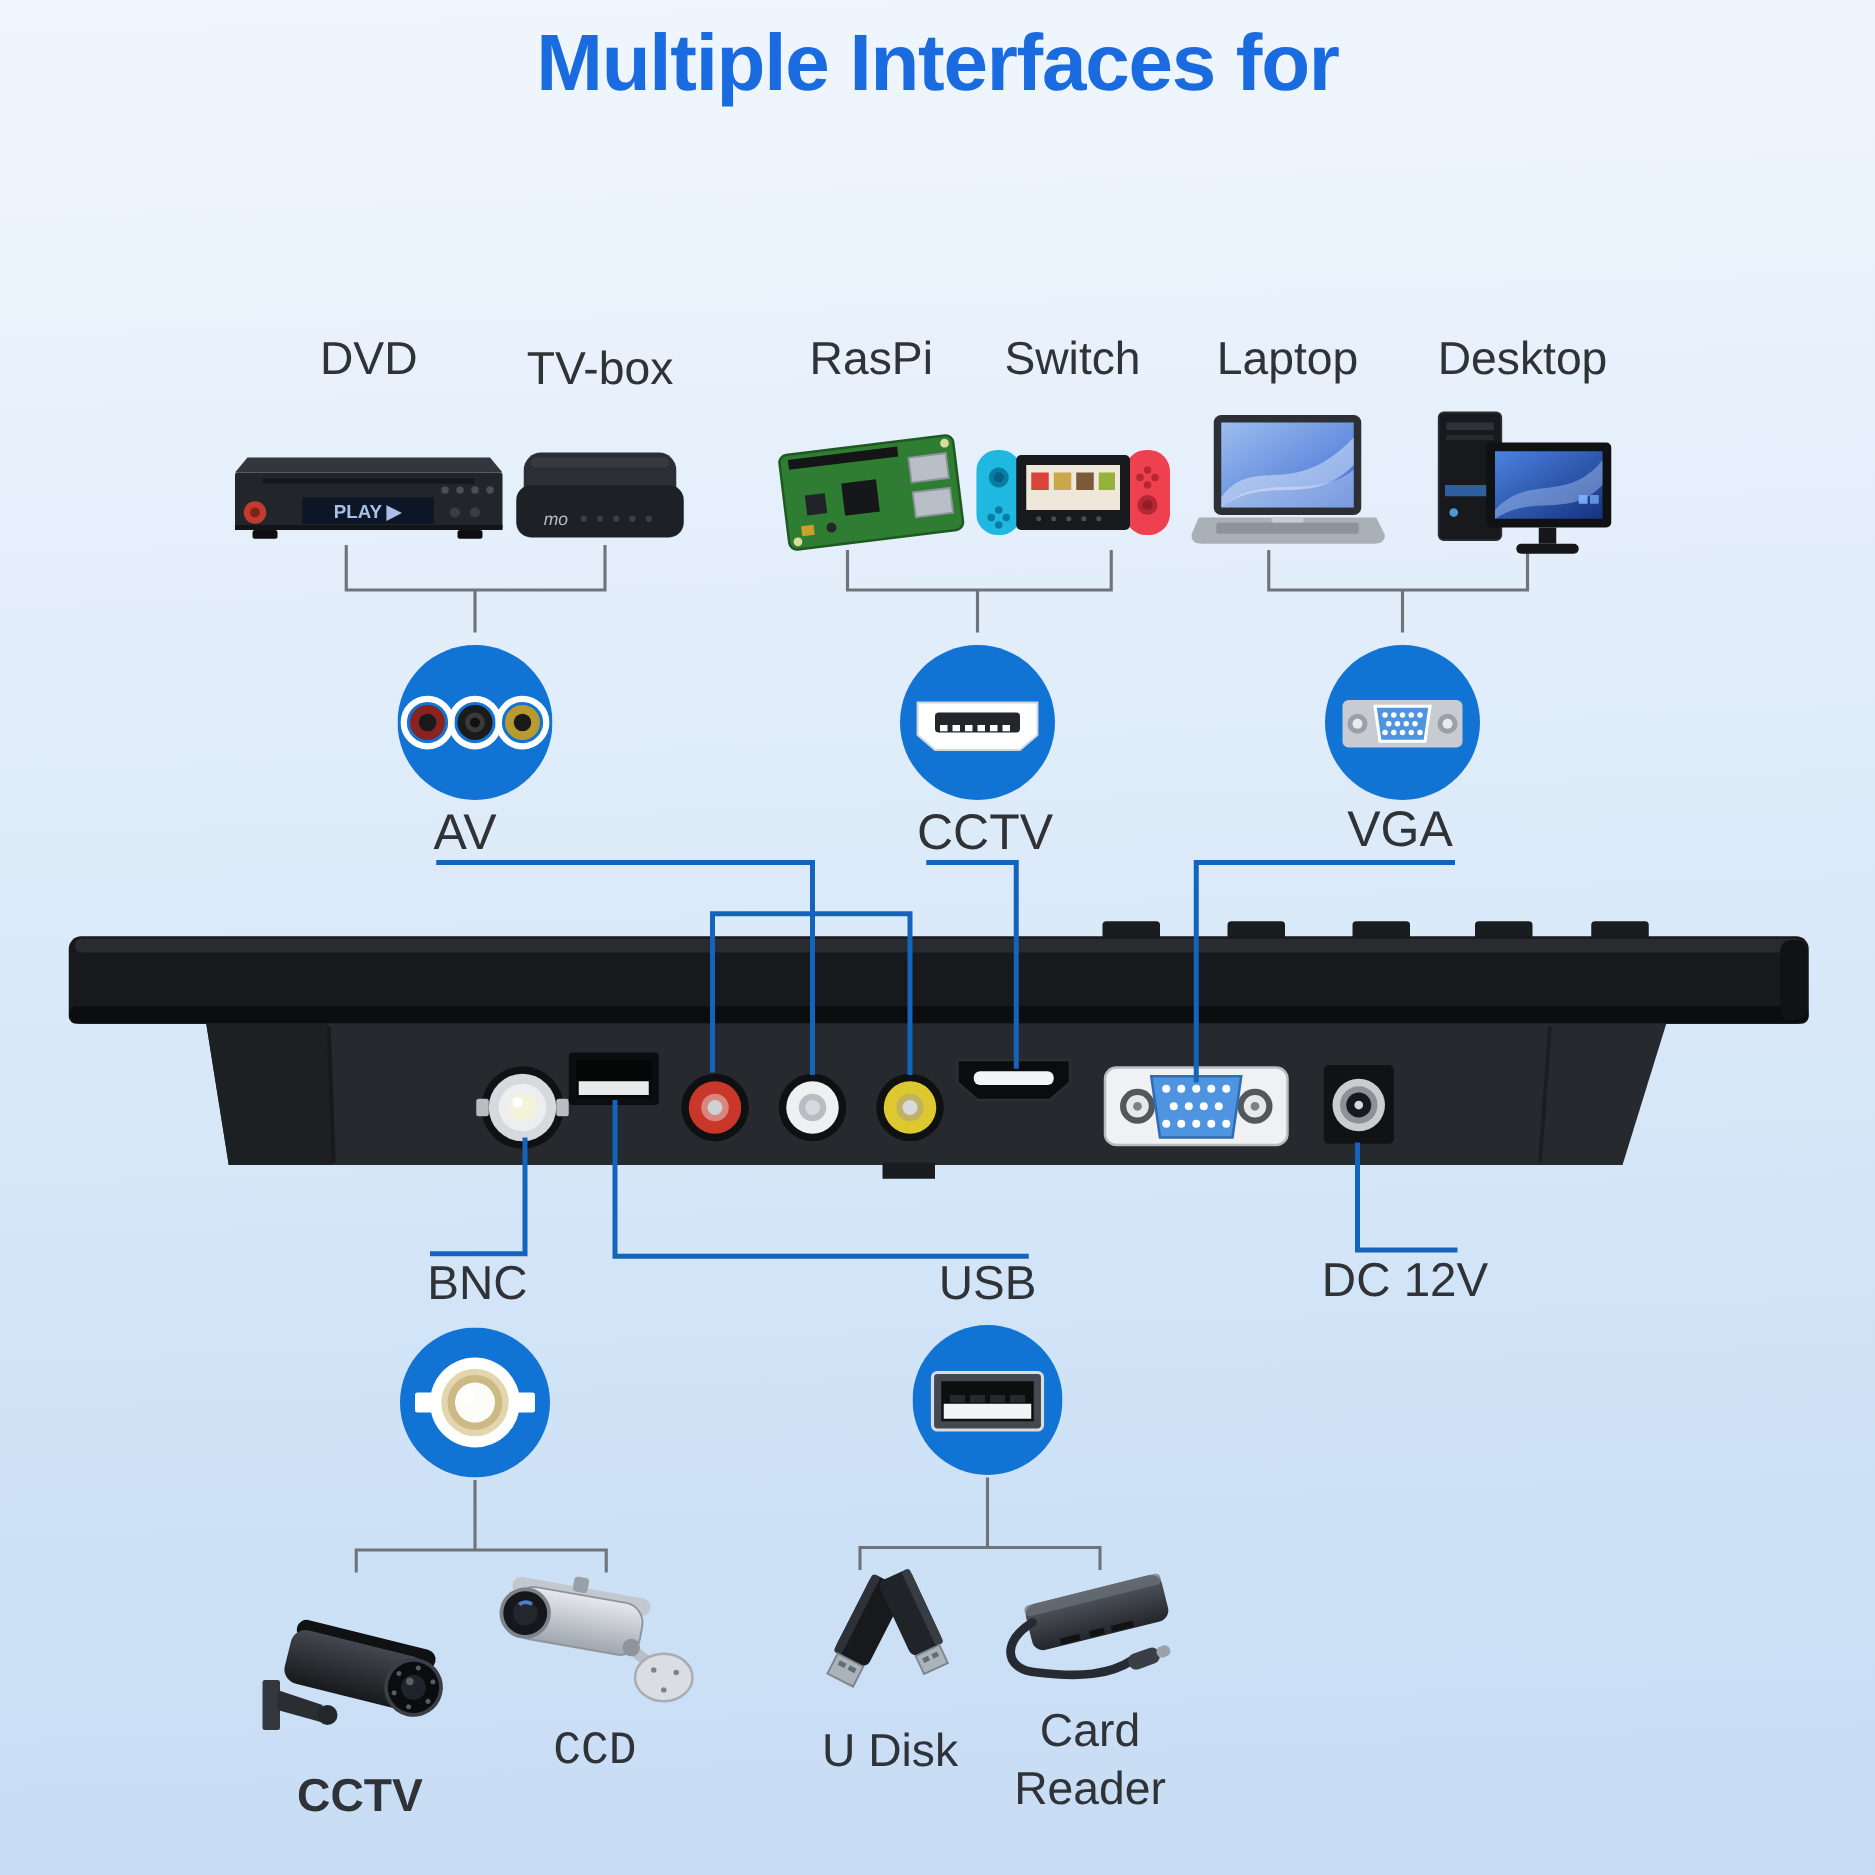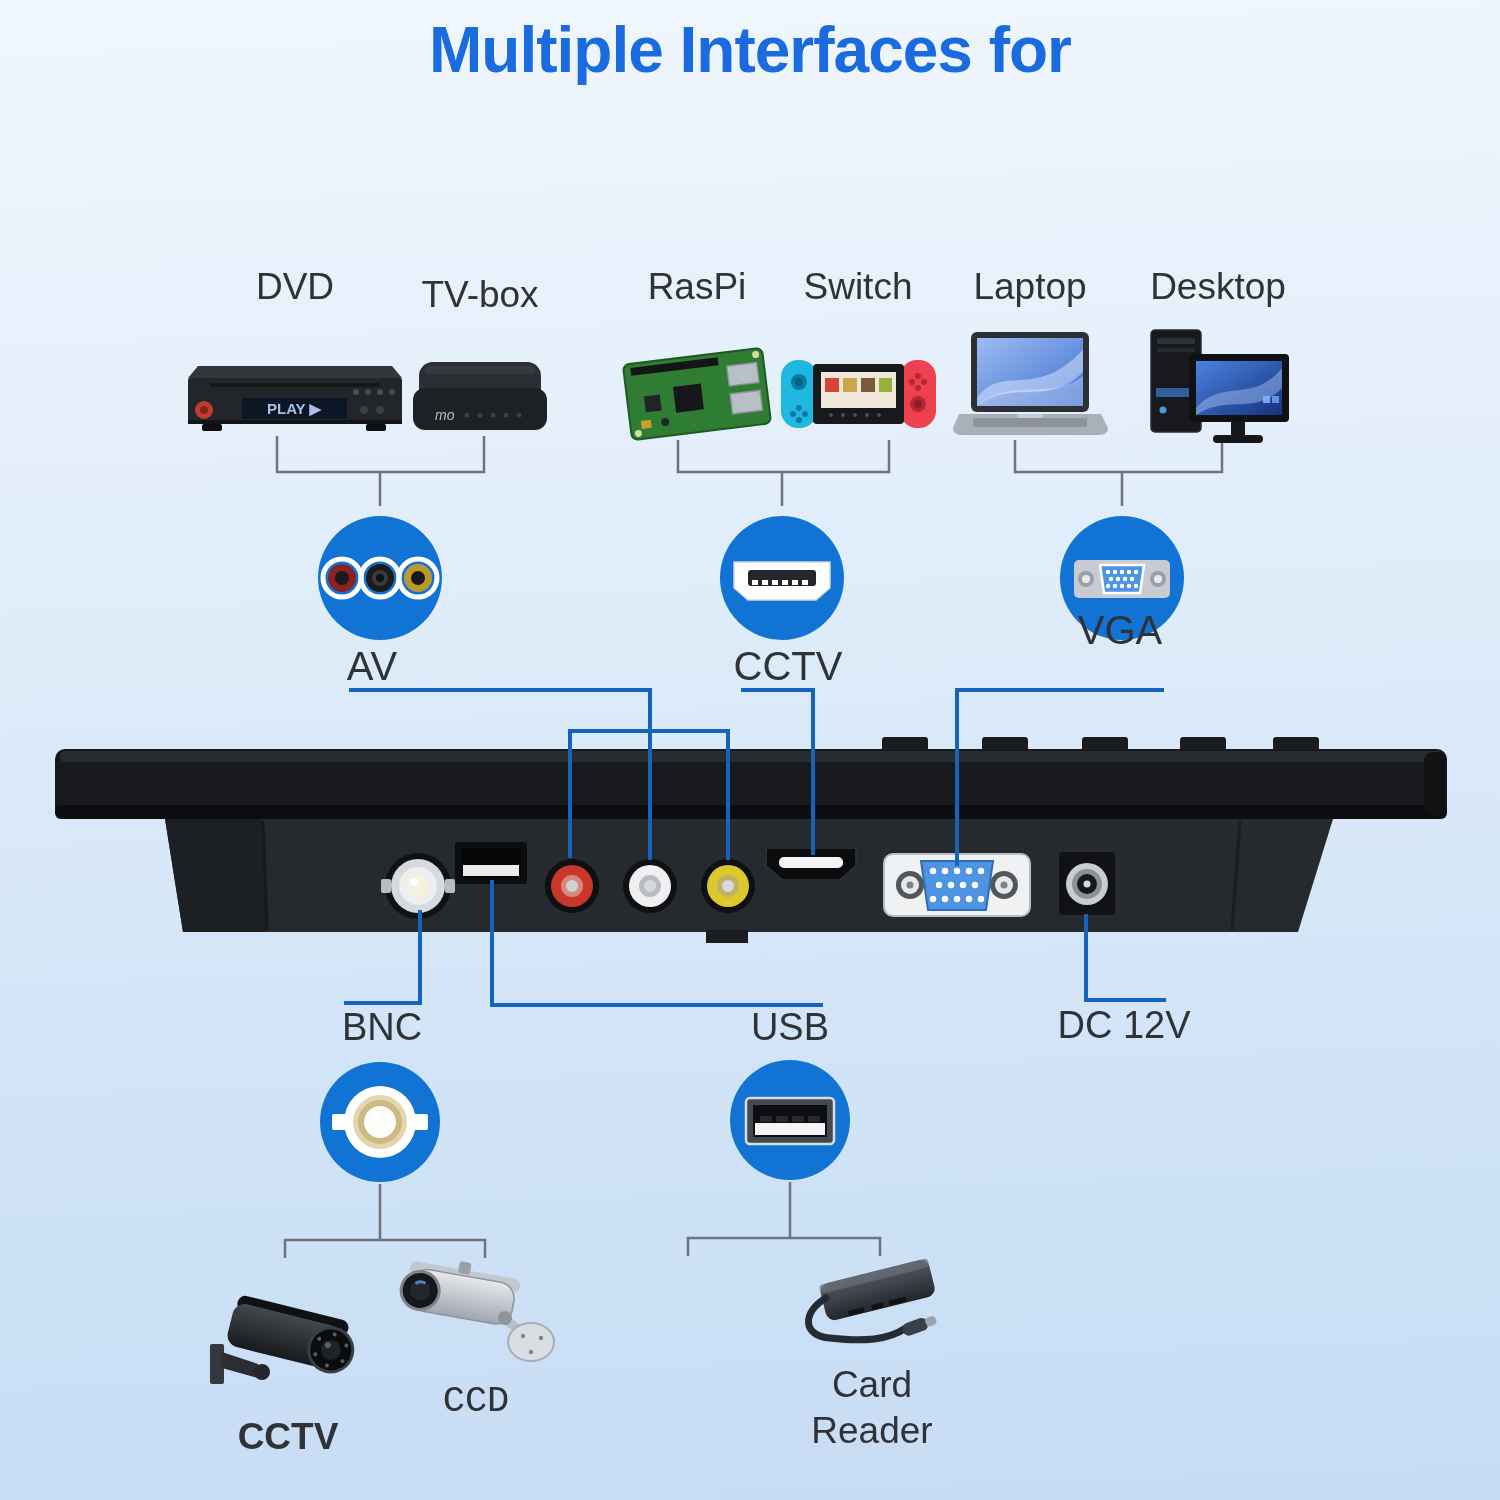--- a/index.html
+++ b/index.html
@@ -334,21 +334,21 @@
           <circle cx="65" cy="63" r="2.2"></circle>
           <circle cx="72" cy="63" r="2.2"></circle>
         <circle cx="48" cy="70" r="2.2"></circle>
           <circle cx="55" cy="70" r="2.2"></circle>
           <circle cx="62" cy="70" r="2.2"></circle>
           <circle cx="69" cy="70" r="2.2"></circle>
           <circle cx="76" cy="70" r="2.2"></circle>
       </g>
     </svg>
   </div>
-  <div class="port-label" style="left:1120px;top:608px;">VGA</div>
+  <div class="port-label" style="left:1120px;top:642px;">VGA</div>
 
   <div class="panel-label" style="left:382px;top:1006px;">BNC</div>
   <div class="panel-label" style="left:790px;top:1006px;">USB</div>
   <div class="panel-label" style="left:1124px;top:1004px;">DC 12V</div>
 
   <div class="port-circle" style="left:320px;top:1062px;">
     <svg width="120" height="120" viewBox="0 0 120 120">
       <circle cx="60" cy="60" r="60" fill="#1173d3"></circle>
       <rect x="12" y="52" width="18" height="16" rx="2" fill="#ffffff"></rect>
       <rect x="90" y="52" width="18" height="16" rx="2" fill="#ffffff"></rect>
@@ -424,20 +424,39 @@
       <path d="M114,66 L136,82" stroke="#b9bfc7" stroke-width="9" stroke-linecap="round"></path>
       <circle cx="116" cy="66" r="7" fill="#8d949c"></circle>
       <ellipse cx="142" cy="90" rx="23" ry="19" fill="#dadee3" stroke="#a7adb5" stroke-width="2"></ellipse>
       <circle cx="134" cy="84" r="2.2" fill="#7d838b"></circle>
         <circle cx="152" cy="86" r="2.2" fill="#7d838b"></circle>
         <circle cx="142" cy="100" r="2.2" fill="#7d838b"></circle>
     </svg>
     <div class="bottom-label">CCD</div>
   </div>
 
+  <div class="device" style="left:634px;top:1250px;width:156px;">
+    <svg width="156" height="122" viewBox="0 0 156 122">
+      <g transform="rotate(27 55 60)">
+        <rect x="40" y="10" width="30" height="70" rx="6" fill="#17191d"></rect>
+        <rect x="40" y="10" width="7" height="70" rx="3" fill="#2e3238"></rect>
+        <rect x="44" y="80" width="23" height="18" fill="#aab2ba" stroke="#7d858d" stroke-width="1.5"></rect>
+        <rect x="48" y="84" width="6" height="4" fill="#646c74"></rect>
+          <rect x="57" y="84" width="6" height="4" fill="#646c74"></rect>
+      </g>
+      <g transform="rotate(-25 100 52)">
+        <rect x="86" y="6" width="28" height="66" rx="6" fill="#202328"></rect>
+        <rect x="107" y="6" width="7" height="66" rx="3" fill="#383c43"></rect>
+        <rect x="89" y="72" width="21" height="16" fill="#aab2ba" stroke="#7d858d" stroke-width="1.5"></rect>
+        <rect x="93" y="76" width="5" height="4" fill="#646c74"></rect>
+          <rect x="101" y="76" width="5" height="4" fill="#646c74"></rect>
+      </g>
+    </svg>
+    <div class="bottom-label">U Disk</div>
+  </div>
 
   <div class="device" style="left:794px;top:1252px;width:156px;">
     <svg width="156" height="104" viewBox="0 0 156 104">
       <defs>
         <linearGradient id="crd" x1="0" y1="0" x2="0" y2="1">
           <stop offset="0" stop-color="#555b63"></stop>
             <stop offset="1" stop-color="#23262b"></stop>
         </linearGradient>
       </defs>
       <g transform="rotate(-14 80 40)">

